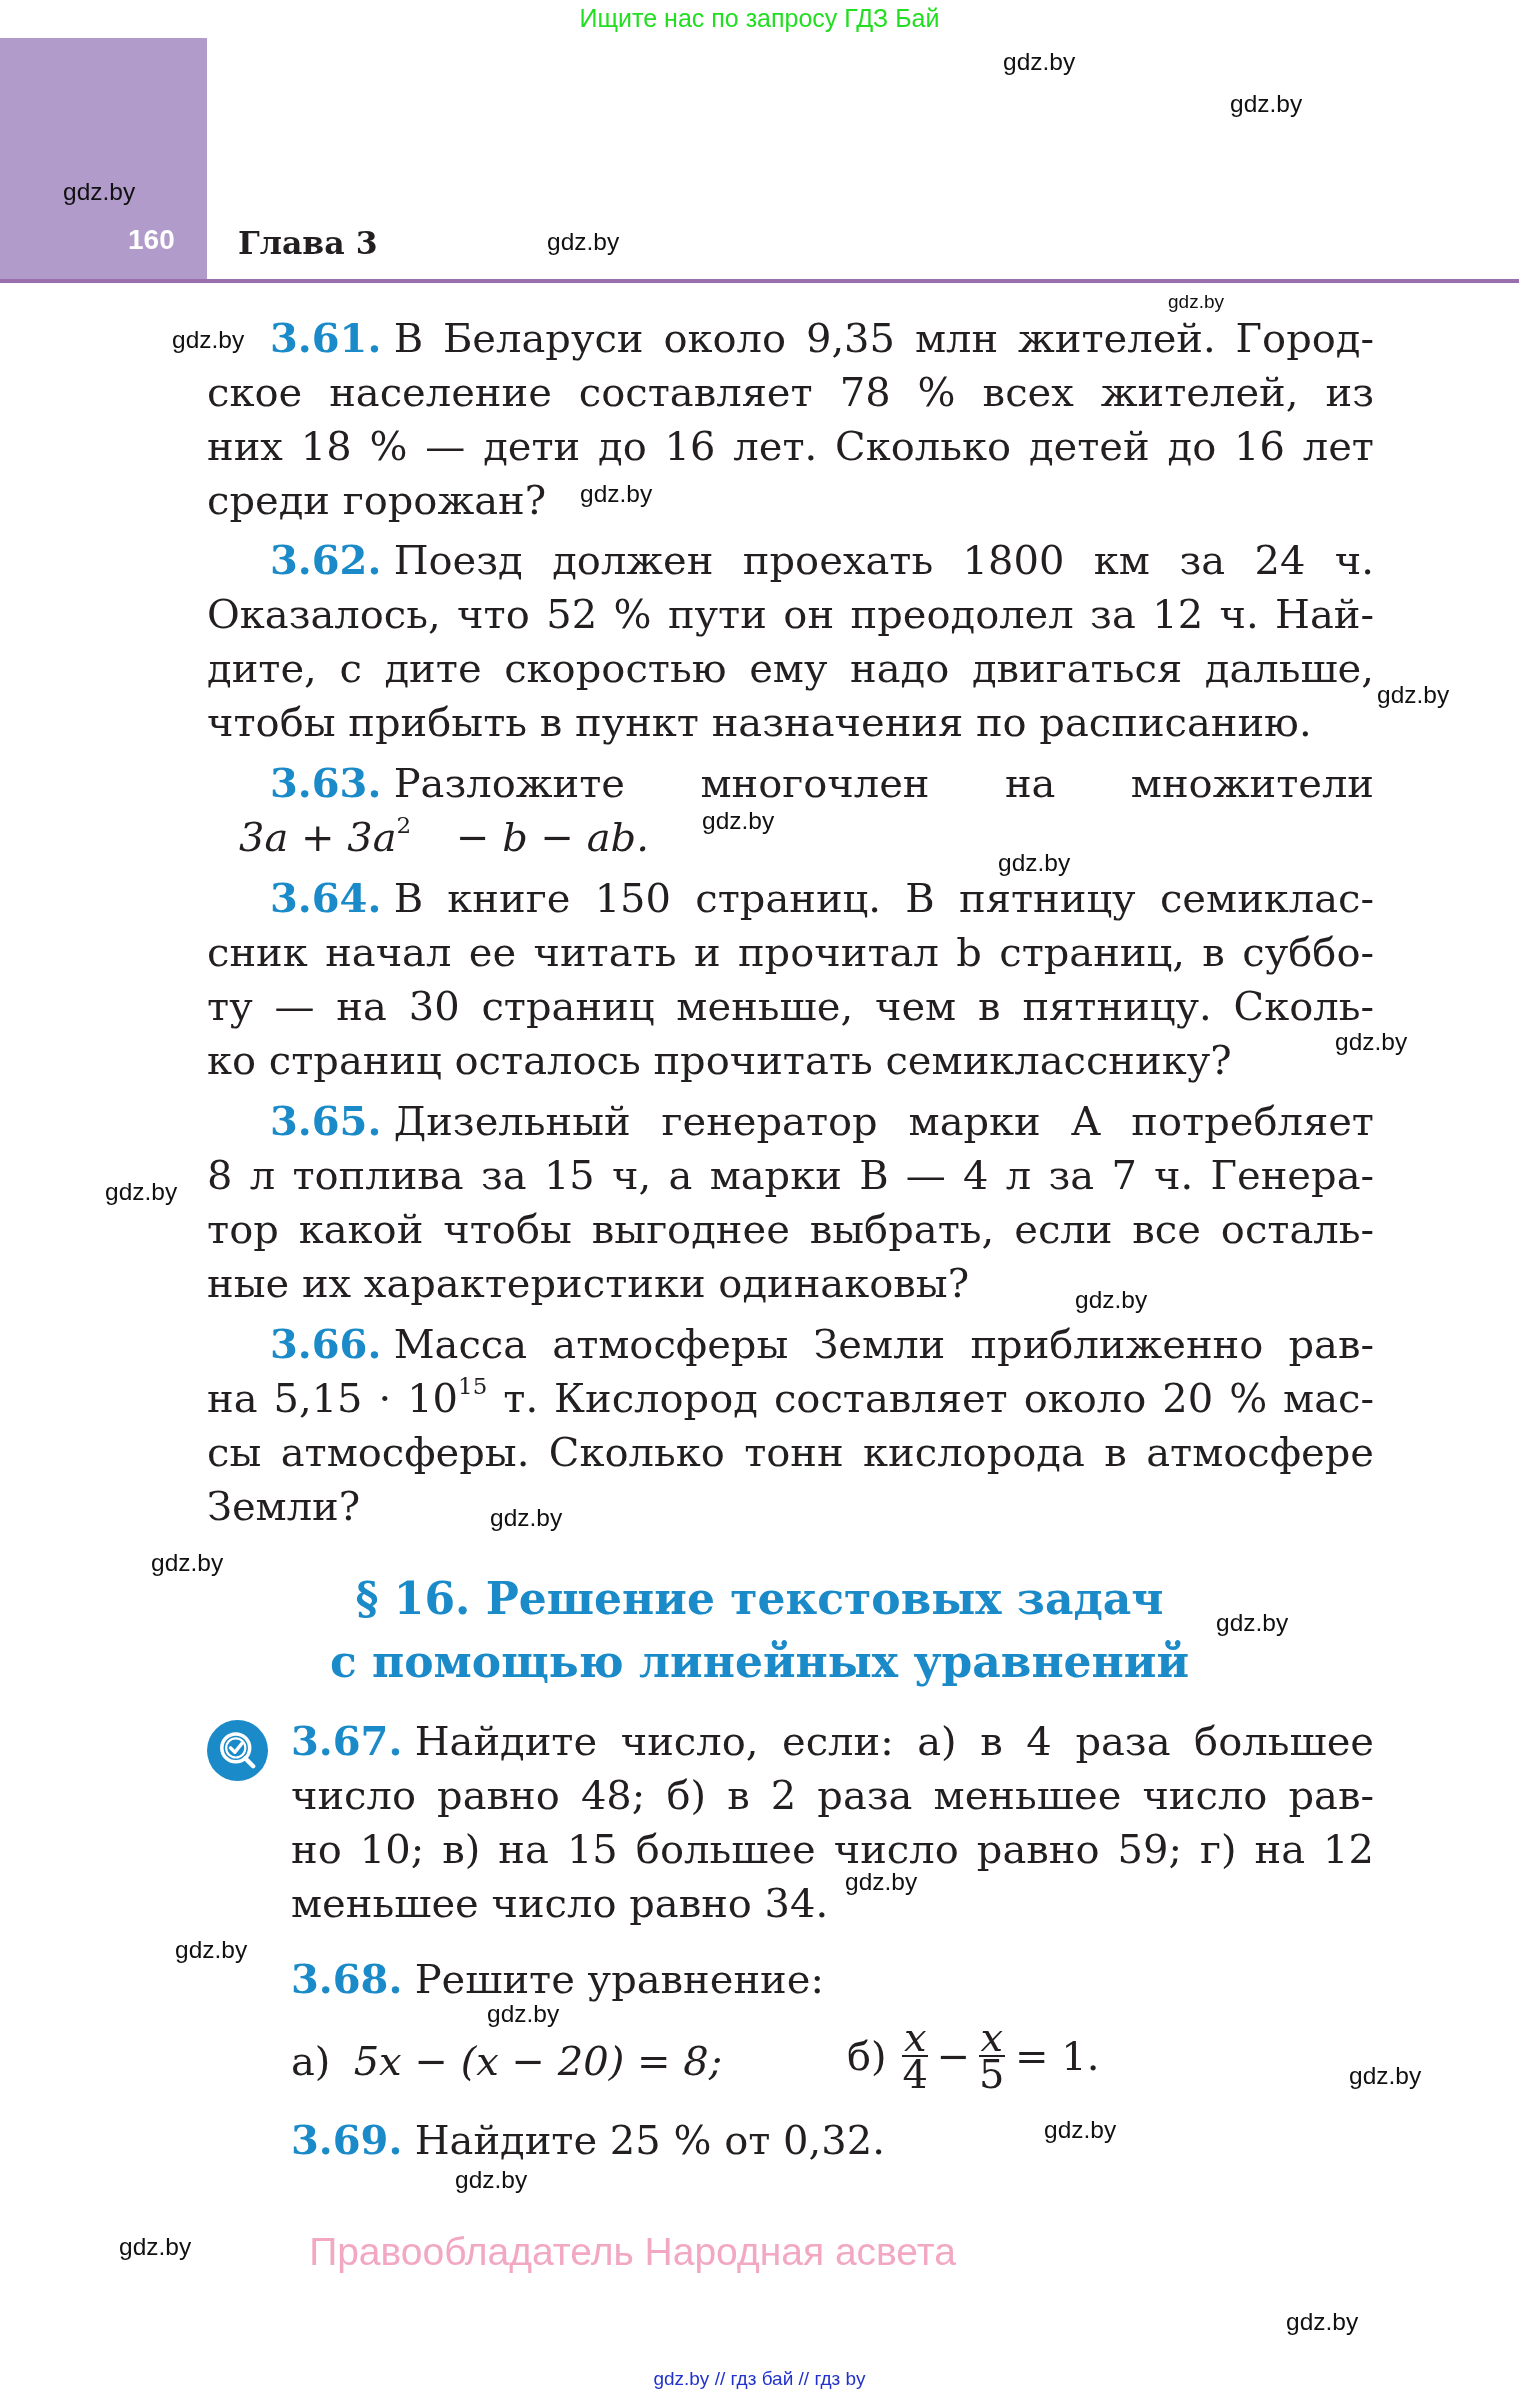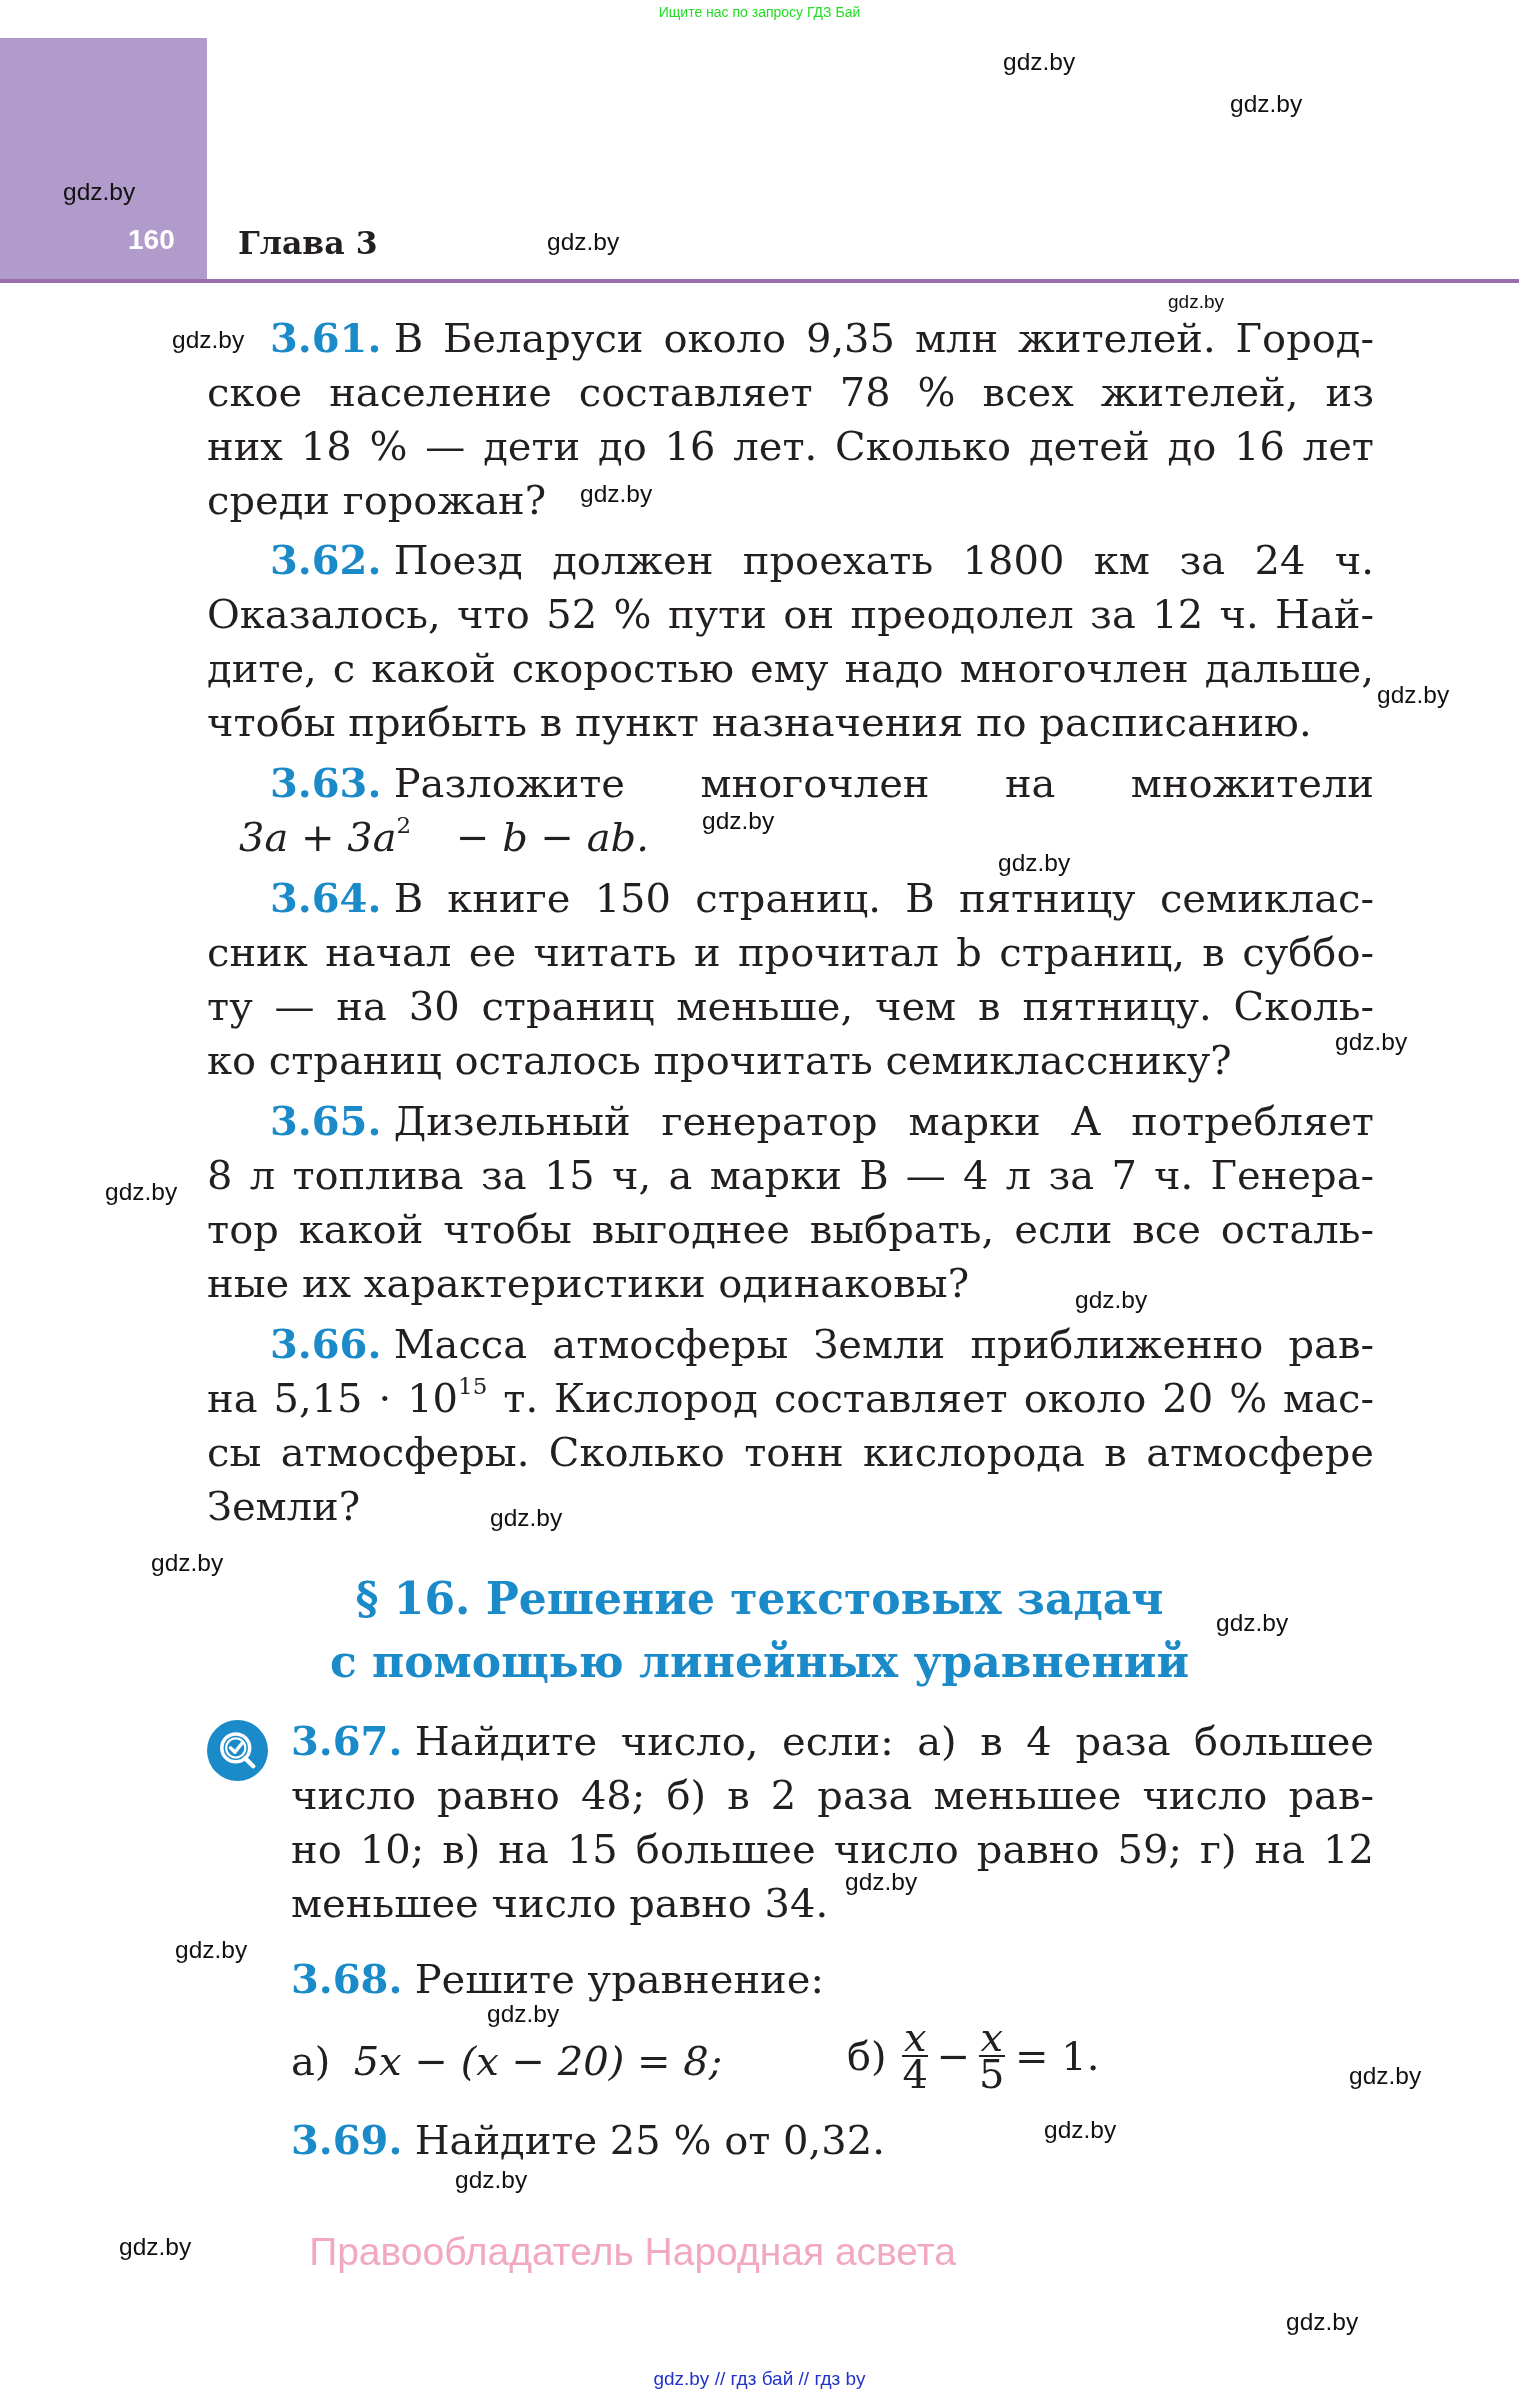--- a/index.html
+++ b/index.html
@@ -1,21 +1,21 @@
 <!DOCTYPE html>
 <html style="font-size:14px"><head>
 <meta charset="utf-8">
 <style>
   html, body { margin:0; padding:0; background:#ffffff; }
   body { width:1519px; height:2401px; position:relative; overflow:hidden;
          font-family:"DejaVu Serif", "Liberation Serif", serif; color:#231f20; }
   .abs { position:absolute; }
   .wm { position:absolute; font-family:"Liberation Sans", sans-serif; font-size:24.5px; color:#111; letter-spacing:0; }
   .top-note { position:absolute; top:3.5px; left:0; width:1519px; text-align:center;
-              font-family:"Liberation Sans", sans-serif; font-size:14px; color:#22dd22; }
+              font-family:"Liberation Sans", sans-serif; font-size:25px; color:#22dd22; }
   .band { position:absolute; left:0; top:38px; width:207px; height:244px; background:#b09bcb; }
   .hline { position:absolute; left:0; top:279px; width:1519px; height:4.4px; background:#9b6fae; }
   .pagenum { position:absolute; left:128px; top:224px; font-family:"Liberation Sans", sans-serif;
              font-weight:bold; font-size:28px; color:#ffffff; }
   .chapter { position:absolute; left:238px; top:224px; font-family:"DejaVu Serif", serif;
              font-weight:bold; font-size:31.5px; color:#231f20; }
   .para { position:absolute; left:207px; width:1167px; font-size:40px; line-height:54px;
           text-align:justify; font-family:"DejaVu Serif", serif; color:#231f20; }
   .para .ln { display:block; text-align:justify; text-align-last:justify; white-space:nowrap; }
   .para .ln.last { text-align-last:left; }
@@ -77,21 +77,21 @@
 <div class="para" style="top:311px">
   <span class="ln first"><span class="num">3.61.</span><span>В Беларуси около 9,35 млн жителей. Город-</span></span>
   <span class="ln">ское население составляет 78 % всех жителей, из</span>
   <span class="ln">них 18 % — дети до 16 лет. Сколько детей до 16 лет</span>
   <span class="ln last">среди горожан?</span>
 </div>
 
 <div class="para" style="top:533px">
   <span class="ln first"><span class="num">3.62.</span><span>Поезд должен проехать 1800 км за 24 ч.</span></span>
   <span class="ln">Оказалось, что 52 % пути он преодолел за 12 ч. Най-</span>
-  <span class="ln">дите, с какой скоростью ему надо многочлен дальше,</span>
+  <span class="ln">дите, с дите скоростью ему надо двигаться дальше,</span>
   <span class="ln last">чтобы прибыть в пункт назначения по расписанию.</span>
 </div>
 
 <div class="para" style="top:756px">
   <span class="ln first"><span class="num">3.63.</span><span>Разложите многочлен на множители</span></span>
   <span class="ln last"><i class="v">3a + 3a</i><sup>2</sup><i class="v"> − b − ab.</i></span>
 </div>
 
 <div class="para" style="top:871px">
   <span class="ln first"><span class="num">3.64.</span><span>В книге 150 страниц. В пятницу семиклас-</span></span>

